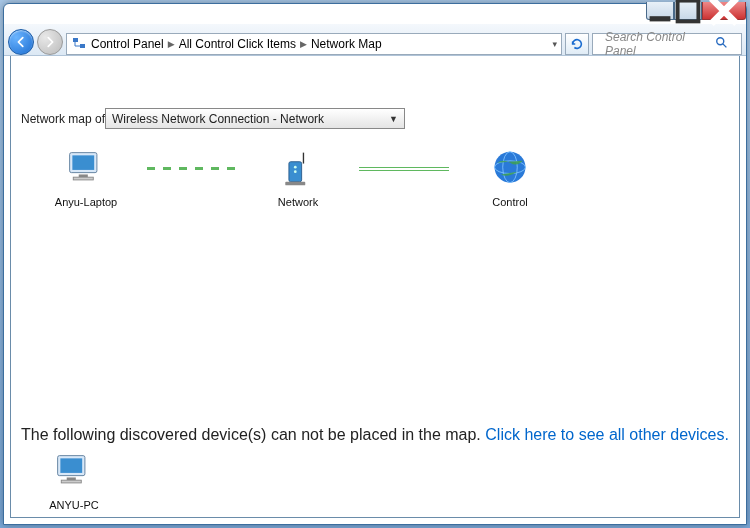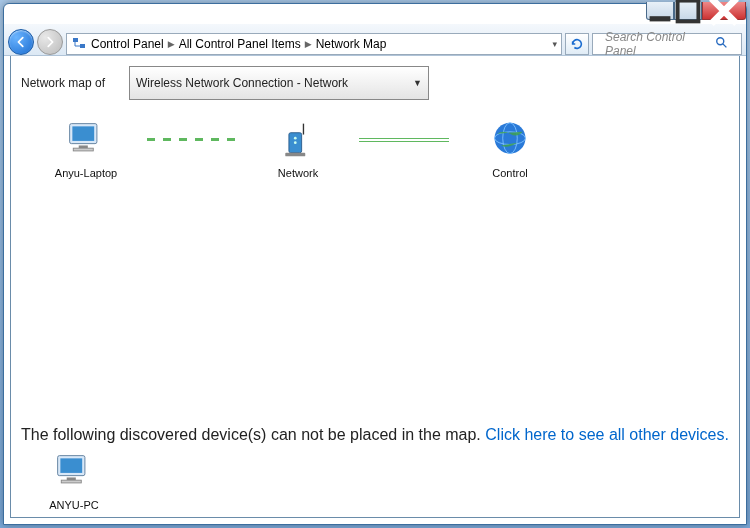--- a/index.html
+++ b/index.html
@@ -19,22 +19,22 @@
     .addr { flex: 1; height: 22px; border: 1px solid #9ab; background: #fff; display: flex; align-items: center; font-size: 12px; padding: 0 4px; gap: 4px; }
     .addr-icon { width: 16px; height: 16px; display: inline-flex; align-items: center; justify-content: center; }
     .crumb { display: flex; align-items: center; gap: 4px; cursor: default; }
     .crumb-sep { color: #666; font-size: 9px; }
     .addr-drop { margin-left: auto; color: #555; font-size: 9px; }
     .refresh-btn { width: 24px; height: 22px; border: 1px solid #9ab; background: linear-gradient(#fff,#e0ecf6); display: flex; align-items: center; justify-content: center; }
     .search { width: 150px; height: 22px; border: 1px solid #9ab; background: #fff; display: flex; align-items: center; padding: 0 12px; font-size: 12px; color: #888; font-style: italic; }
     .search-mag { margin-left: auto; color: #2a6cc0; font-style: normal; }
 
     .content { flex: 1; background: #fff; border: 1px solid #6a8caa; border-top: none; margin: 0 6px 6px 6px; display: flex; flex-direction: column; padding: 10px 10px 6px 10px; font-size: 12px; color: #222; }
-    .map-header { display: flex; align-items: center; gap: 24px; margin-bottom: 20px; }
-    .dropdown { border: 1px solid #888; background: linear-gradient(#fff,#e4e4e4); height: 34px; width: 300px; display: flex; align-items: center; padding: 0 6px; font-size: 12px; }
+    .map-header { display: flex; align-items: center; gap: 0; margin-bottom: 20px; margin-top: 42px; }
+    .dropdown { border: 1px solid #888; background: linear-gradient(#fff,#e4e4e4); height: 21px; width: 300px; display: flex; align-items: center; padding: 0 6px; font-size: 12px; }
     .dropdown .dd-arrow { margin-left: auto; font-size: 9px; color: #333; }
 
     .map-row { display: flex; align-items: center; gap: 16px; margin-left: 20px; }
     .node { display: flex; flex-direction: column; align-items: center; width: 90px; }
     .node-label { font-size: 11px; margin-top: 4px; text-align: center; color: #111; }
     .link { flex: 0 0 90px; height: 3px; position: relative; top: -10px; }
     .link.dashed { background: repeating-linear-gradient(to right, #5fb85f 0 8px, transparent 8px 16px); }
     .link.solid { border-top: 1px solid #5fb85f; border-bottom: 1px solid #5fb85f; height: 4px; }
 
     .spacer { flex: 1; }
@@ -85,21 +85,21 @@
             <rect x="2" y="2" width="5" height="4" fill="#3a78c8"></rect>
             <rect x="9" y="8" width="5" height="4" fill="#3a78c8"></rect>
             <path d="M4 6 L4 10 L9 10" stroke="#3a78c8" fill="none"></path>
           </svg>
       </span>
       <span class="crumb">
           <span>Control Panel</span>
           <span class="crumb-sep">▶</span>
         </span>
       <span class="crumb">
-          <span>All Control Panel Items</span>
+          <span>All Control Click Items</span>
           <span class="crumb-sep">▶</span>
         </span>
       <span class="crumb">
           <span>Network Map</span>
         </span>
       <span class="addr-drop">▾</span>
     </div>
     <div class="refresh-btn">
       <svg width="14" height="14" viewBox="0 0 16 16">
           <path d="M3 8 a5 5 0 1 1 2 4" fill="none" stroke="#1a6cd0" stroke-width="1.8"></path>

